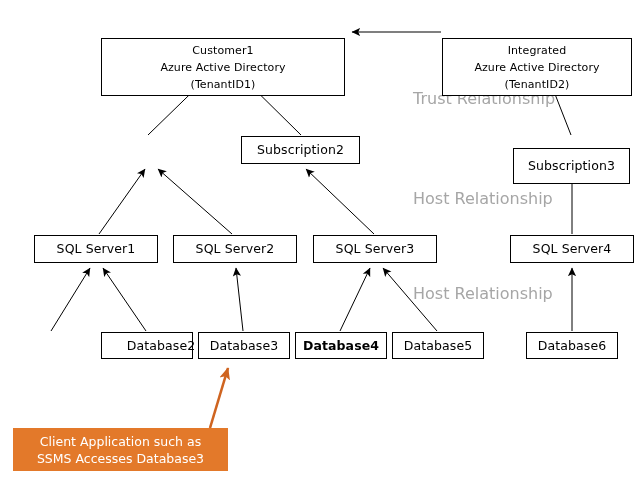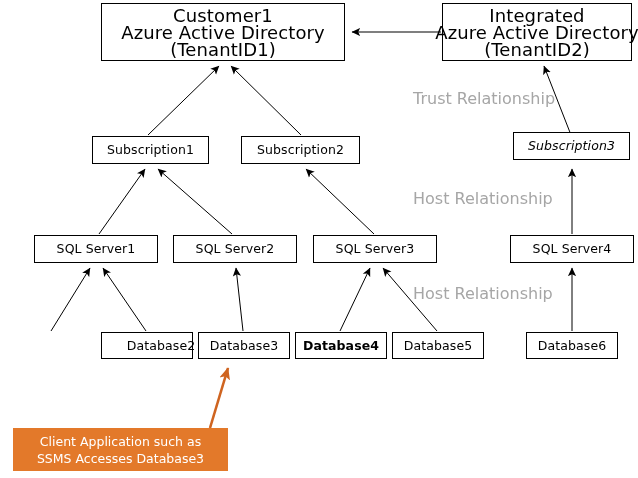--- a/index.html
+++ b/index.html
@@ -41,22 +41,23 @@
     line-height: 15.5px;
     letter-spacing: 0.1px;
     white-space: pre;
     z-index: 3;
   }
   .node-line {
     display: block;
     white-space: pre;
   }
   .node.tenant {
-    font-size: 18px;
+    font-size: 11px;
     line-height: 17px;
+    margin-top: 35px;
   }
   .node.subscription,
   .node.server,
   .node.database {
     font-size: 12.5px;
   }
   .edge-label {
     position: absolute;
     color: #a6a6a6;
     font-size: 16px;
@@ -135,27 +136,24 @@
     <span class="node-line">Azure Active Directory</span>
     <span class="node-line">(TenantID1)</span>
   </div>
 
   <div class="node tenant" style="left:442px; top:3px; width:190px; height:58px;">
     <span class="node-line">Integrated</span>
     <span class="node-line">Azure Active Directory</span>
     <span class="node-line">(TenantID2)</span>
   </div>
 
-  <div class="node subscription" style="left:92px; top:136px; width:117px; height:28px;">
-    <span class="node-line">Subscription1</span>
-  </div>
   <div class="node subscription" style="left:241px; top:136px; width:119px; height:28px;text-align:right;">
     <span class="node-line">Subscription2</span>
   </div>
-  <div class="node subscription" style="left:513px; top:132px; width:117px; height:28px;font-style:italic;">
+  <div class="node subscription" style="left:513px; top:148px; width:117px; height:36px;">
     <span class="node-line">Subscription3</span>
   </div>
 
   <div class="node server" style="left:34px; top:235px; width:124px; height:28px;">
     <span class="node-line">SQL Server1</span>
   </div>
   <div class="node server" style="left:173px; top:235px; width:124px; height:28px;">
     <span class="node-line">SQL Server2</span>
   </div>
   <div class="node server" style="left:313px; top:235px; width:124px; height:28px;">

